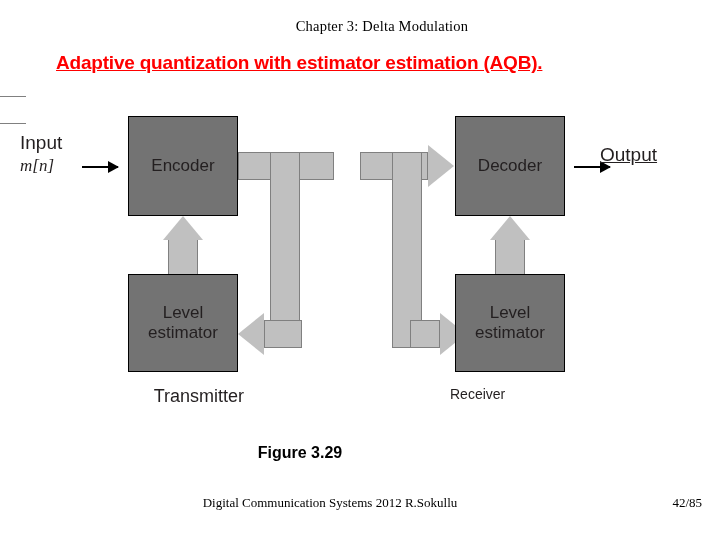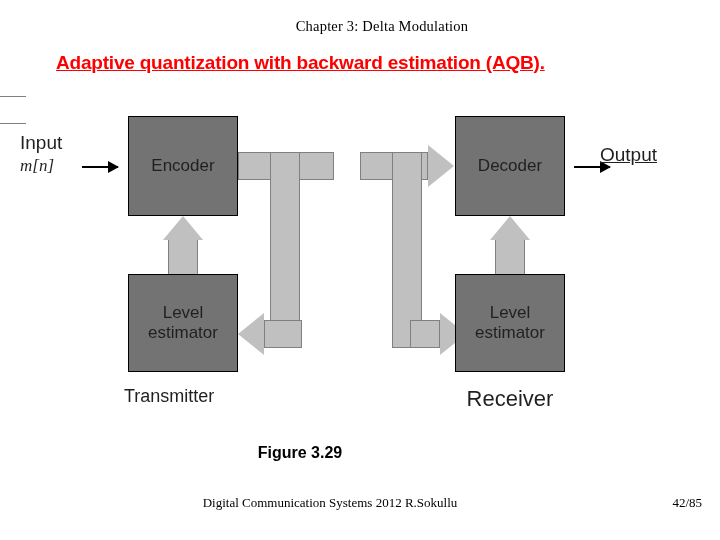--- a/index.html
+++ b/index.html
@@ -96,28 +96,28 @@
     font-size: 17px;
   }
   .lbl-output {
     left: 600px; top: 48px;
     font-size: 19px;
     text-decoration: underline;
   }
   .lbl-transmitter {
     left: 124px; top: 290px;
     width: 120px;
-    text-align: left;
+    text-align: right;
     font-size: 18px;
   }
   .lbl-receiver {
     left: 450px; top: 290px;
     width: 120px;
-    text-align: center;
-    font-size: 22px;
+    text-align: left;
+    font-size: 14px;
   }
 
   
   .thin-arrow {
     position: absolute;
     height: 2px;
     background: #000000;
   }
   .thin-arrow::after {
     content: "";
@@ -219,21 +219,21 @@
     color: #000000;
   }
 </style>
 </head>
 <body>
 
 <div class="slide">
 
   <div class="chapter-title">Chapter 3: Delta Modulation</div>
 
-  <div class="slide-heading">Adaptive quantization with backward estimation (AQB).</div>
+  <div class="slide-heading">Adaptive quantization with estimator estimation (AQB).</div>
 
   <div class="diagram">
 
     <div class="g-shaft ch-seg1"></div>
     <div class="ch-gap"></div>
     <div class="g-shaft ch-seg2"></div>
     <div class="g-head g-head-right ch-head"></div>
 
     <div class="g-shaft dn-left"></div>
     <div class="g-shaft bt-left"></div>

